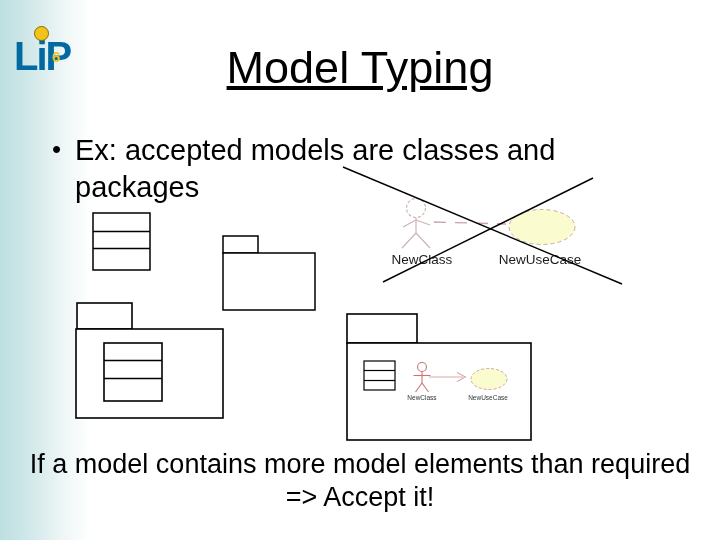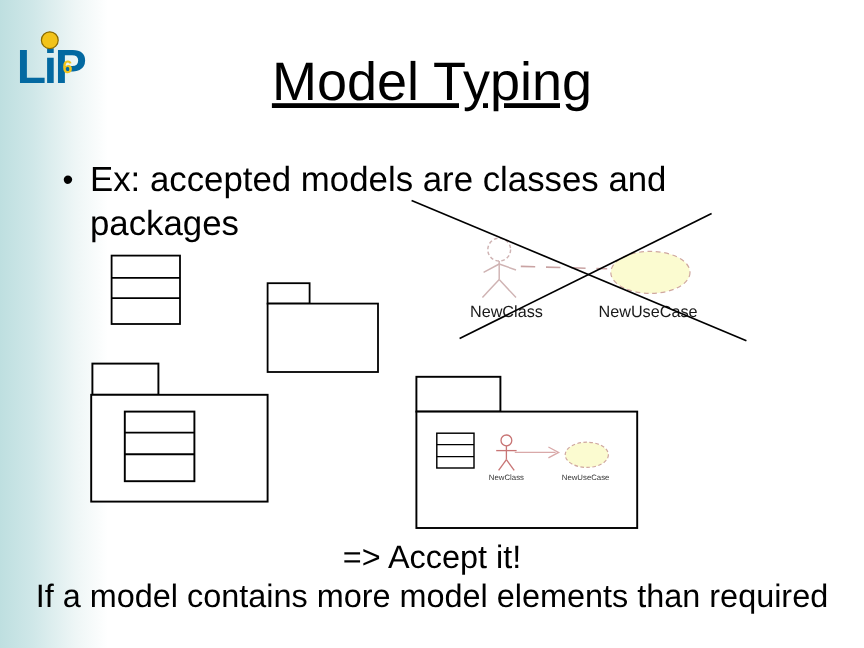--- a/index.html
+++ b/index.html
@@ -131,17 +131,17 @@
       <text x="422" y="264" text-anchor="middle" font-family="Liberation Sans, sans-serif" font-size="13.5" fill="#1a1a1a">NewClass</text>
       <text x="540" y="264" text-anchor="middle" font-family="Liberation Sans, sans-serif" font-size="13.5" fill="#1a1a1a">NewUseCase</text>
       <g stroke="#000000" stroke-width="1.4">
         <line x1="343" y1="167" x2="622" y2="284"></line>
         <line x1="383" y1="282" x2="593" y2="178"></line>
       </g>
     </g>
   </svg>
 
   <div class="footer">
+    <div>If a model contains more model elements than required</div>
     <div>=&gt; Accept it!</div>
-    <div>If a model contains more model elements than required</div>
   </div>
 
 </div>
 
 </body></html>

